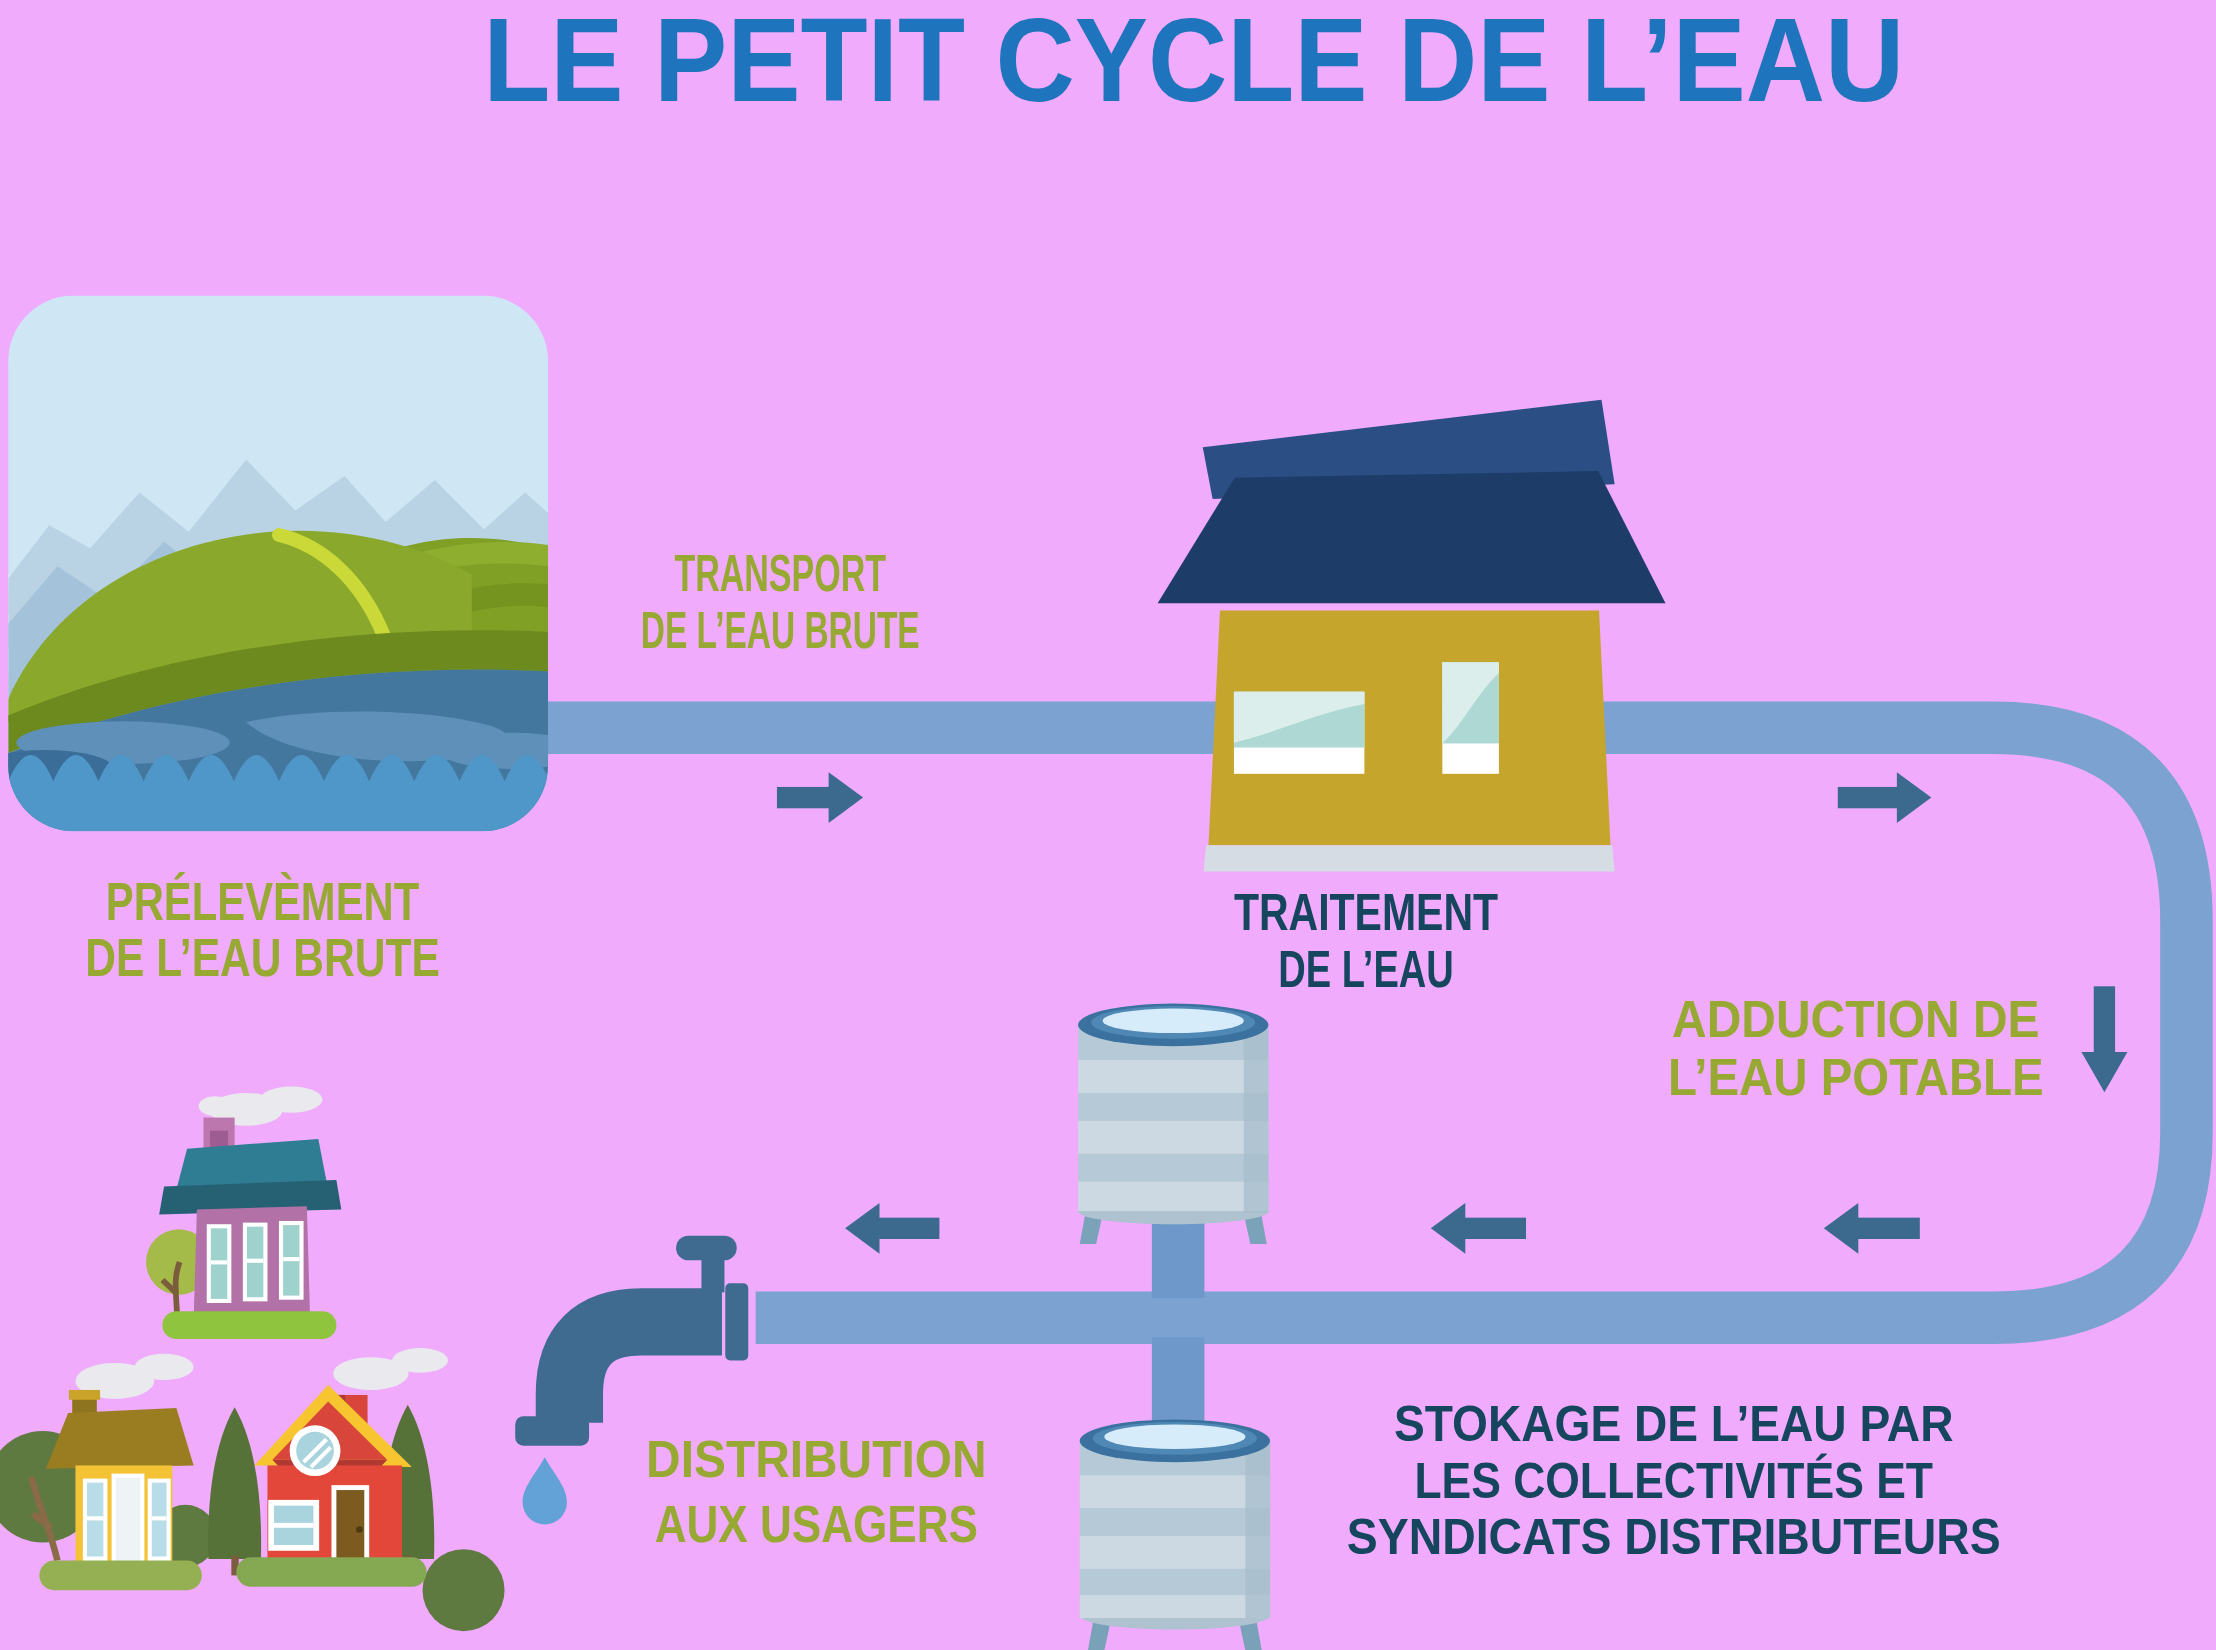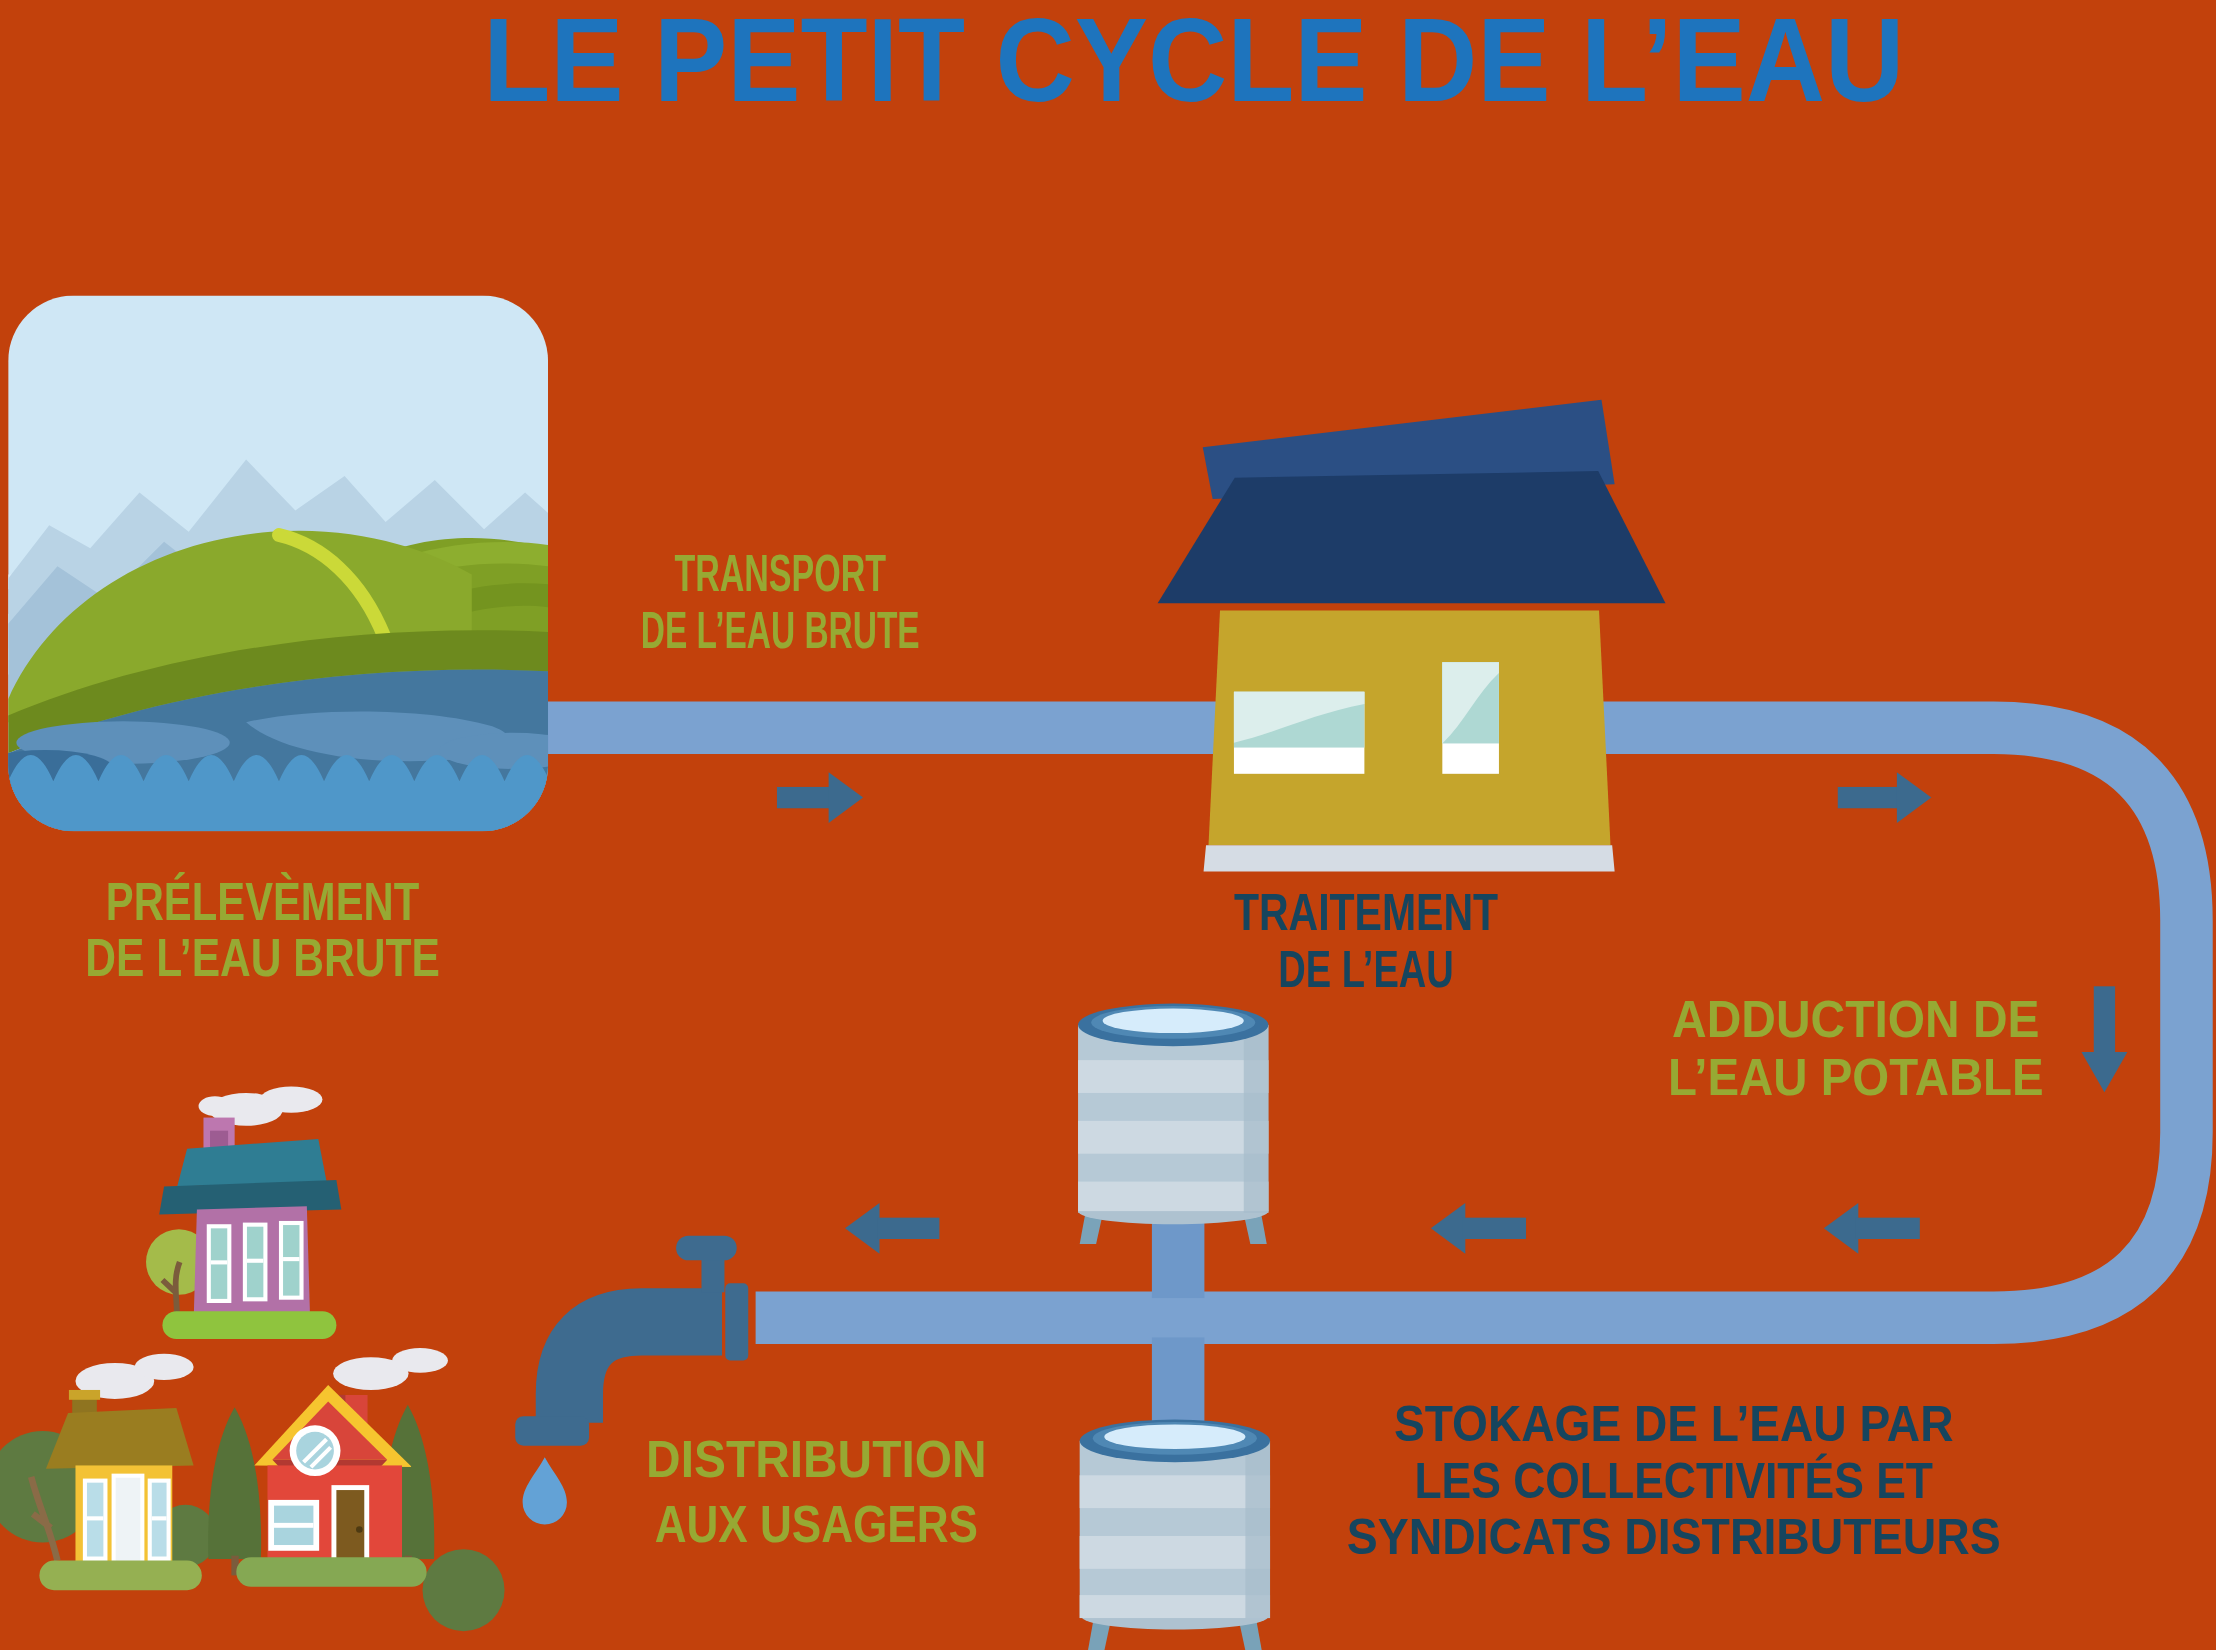--- a/index.html
+++ b/index.html
@@ -1,16 +1,16 @@
 <!DOCTYPE html>
 <html style="font-size:13px"><head>
 <meta charset="utf-8">
 <style>
   html,body{margin:0;padding:0;background:#ffffff;}
-  .stage{width:2216px;height:1651px;position:relative;background:#c2410c;overflow:hidden;}
+  .stage{width:2216px;height:1651px;position:relative;background:#f0abfc;overflow:hidden;}
   svg{display:block;}
   .lbl{font-family:"Liberation Sans","DejaVu Sans",sans-serif;font-weight:700;}
 </style>
 </head>
 <body>
 
 <div class="stage">
 <svg viewBox="0 0 2701 2012" width="2216" height="1651" xmlns="http://www.w3.org/2000/svg">
   <defs>
     <clipPath id="landclip">

